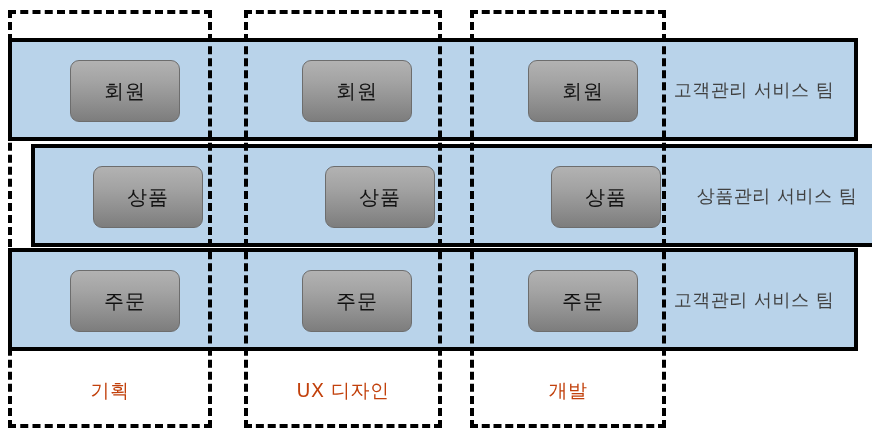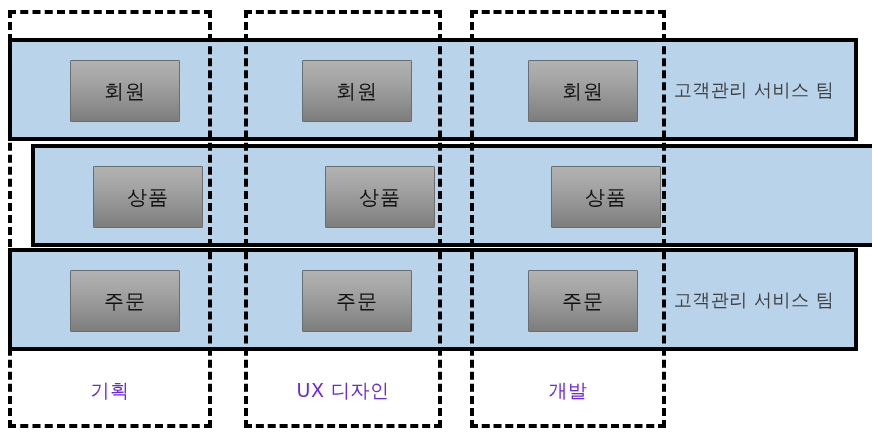--- a/index.html
+++ b/index.html
@@ -36,21 +36,21 @@
   .phase-label {
     position: absolute;
     left: 0;
     right: 0;
     bottom: 8px;
     height: 74px;
     display: flex;
     align-items: center;
     justify-content: center;
     font-size: 19px;
-    color: #6d28d9;
+    color: #c2410c;
     letter-spacing: 0.5px;
     white-space: nowrap;
   }
 
   
   .lane {
     position: absolute;
     left: 8px;
     width: 850px;
     height: 103px;
@@ -73,21 +73,21 @@
     color: #404040;
     letter-spacing: 0.5px;
     white-space: nowrap;
   }
 
   
   .node {
     position: absolute;
     width: 110px;
     height: 62px;
-    border-radius: 1px;
+    border-radius: 9px;
     border: 1px solid #6d6d6d;
     box-sizing: border-box;
     background: linear-gradient(to bottom, #b2b2b2 0%, #a3a3a3 35%, #8e8e8e 72%, #7d7d7d 100%);
     display: flex;
     align-items: center;
     justify-content: center;
     font-size: 20px;
     color: #111111;
     letter-spacing: 1px;
     z-index: 3;
@@ -122,20 +122,21 @@
   <div class="lane" style="top:144px;margin-left:23px;">
     <div class="node col-0">
       <span>상품</span>
     </div>
     <div class="node col-1">
       <span>상품</span>
     </div>
     <div class="node col-2">
       <span>상품</span>
     </div>
+    <div class="lane-title">상품관리 서비스 팀</div>
   </div>
 
   <div class="lane" style="top:248px;padding-left:20px;">
     <div class="node col-0">
       <span>주문</span>
     </div>
     <div class="node col-1">
       <span>주문</span>
     </div>
     <div class="node col-2">

